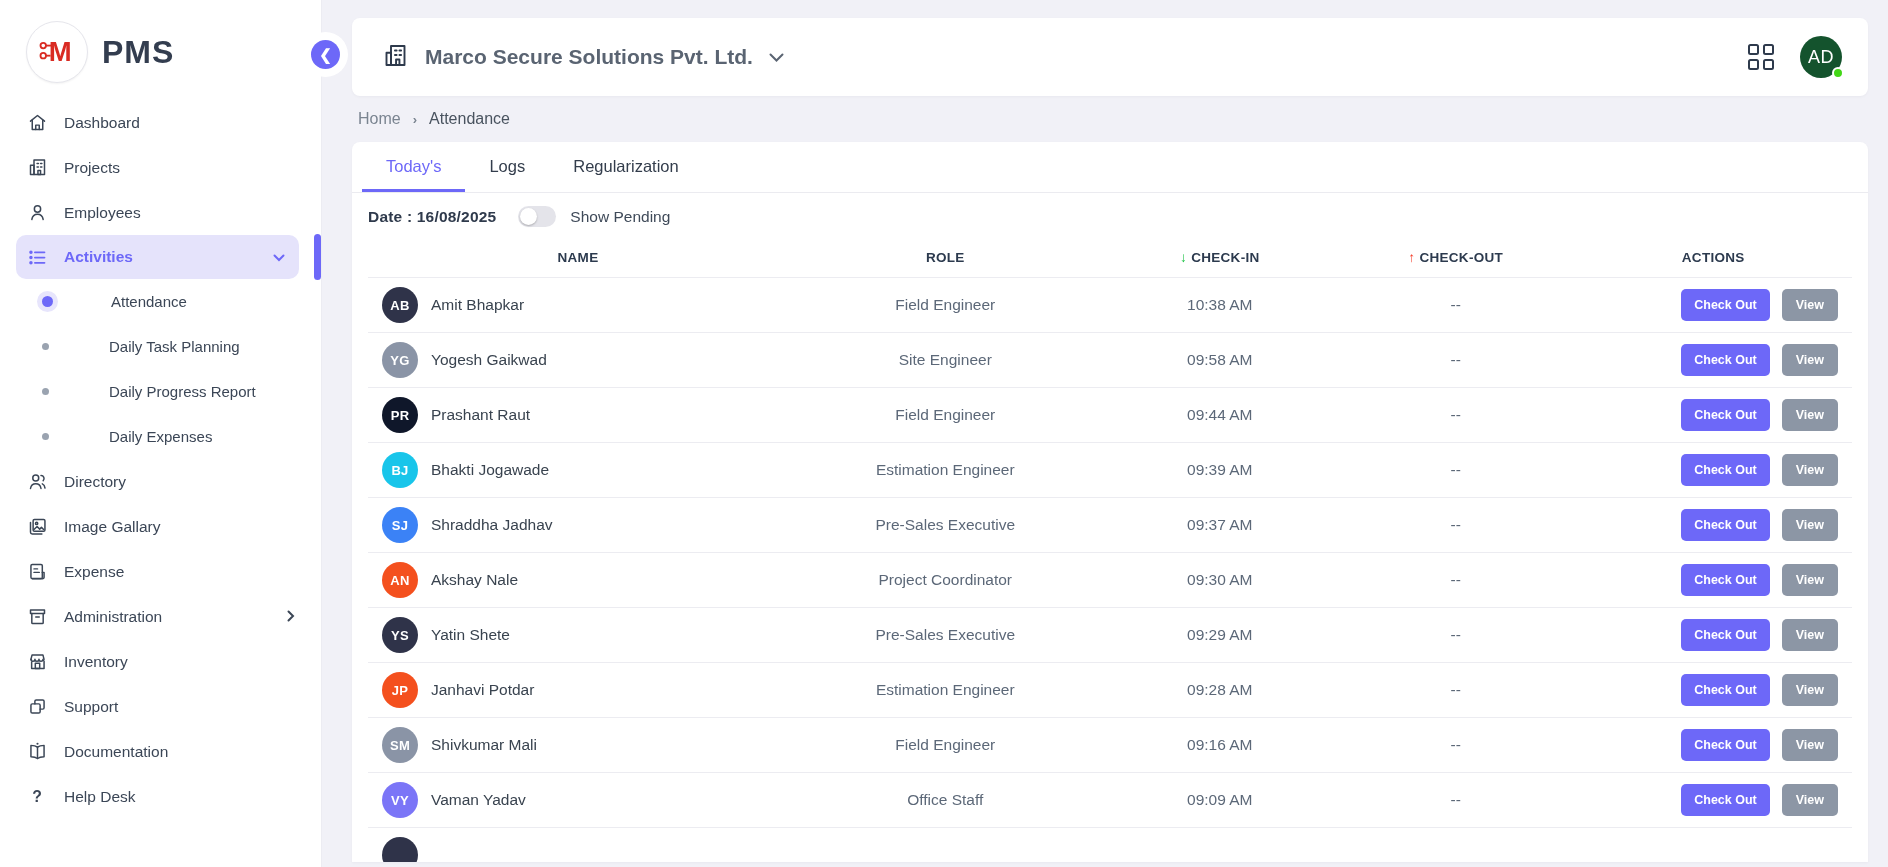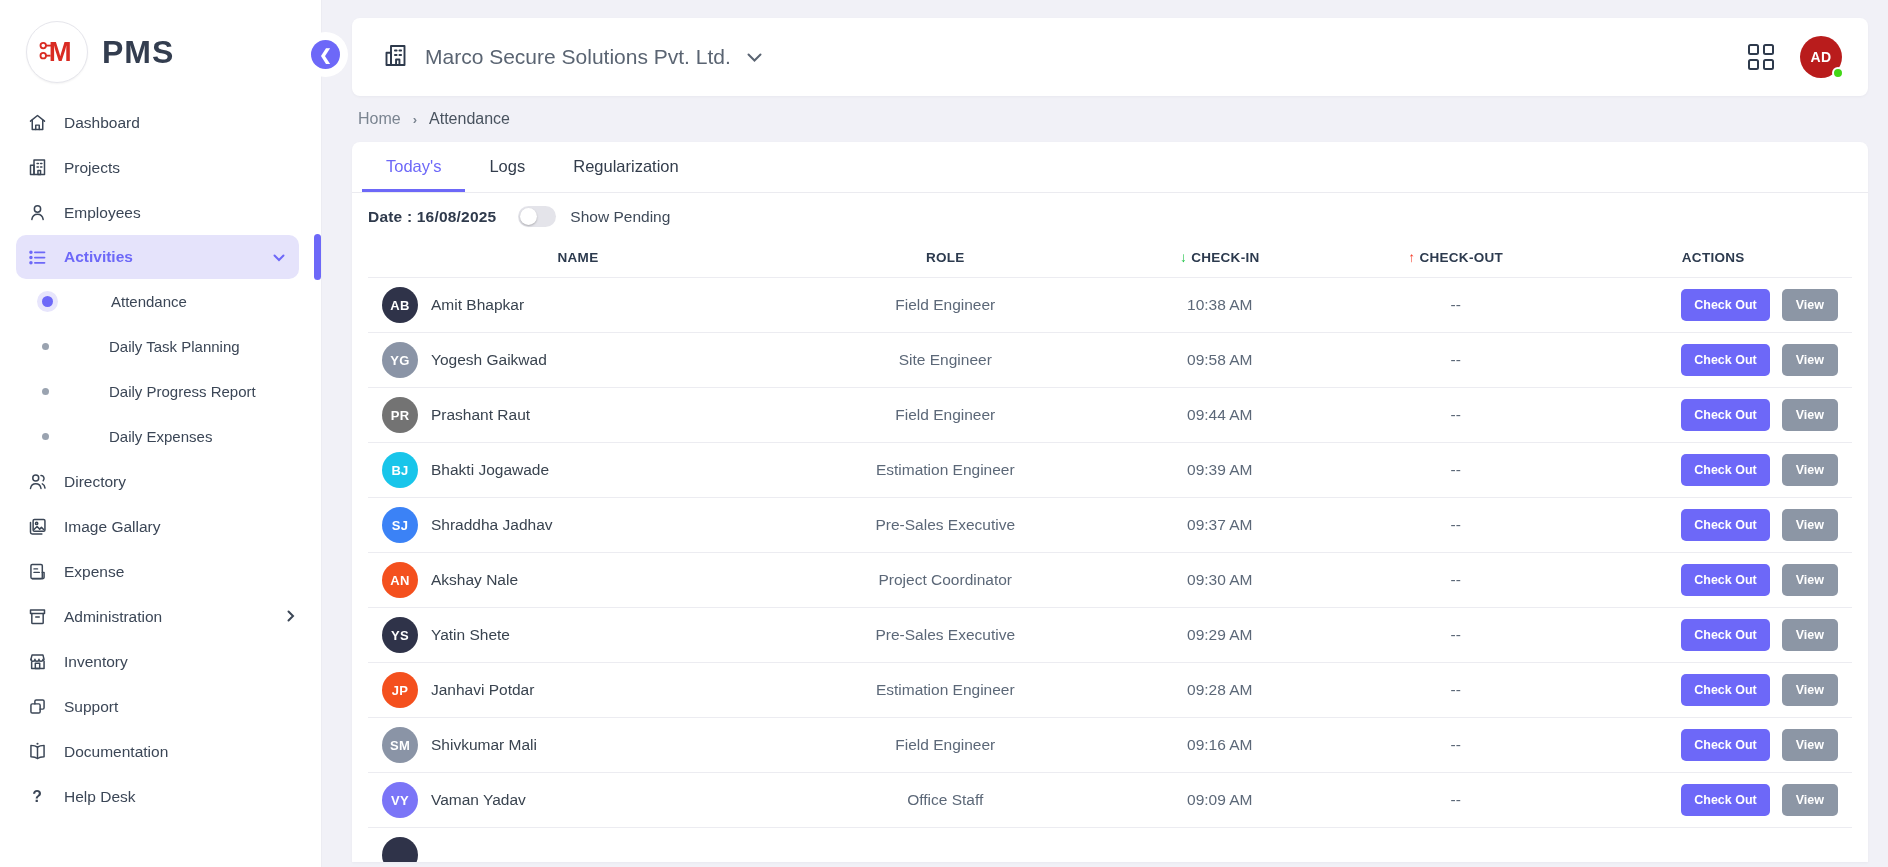--- a/index.html
+++ b/index.html
@@ -25,26 +25,26 @@
   .nav-child.active .dot { width:11px; height:11px; background:#6D68F8; box-shadow:0 0 0 5px #E7E5FC; }
   .nav-child .clabel { font-size:15px; color:#3B4656; margin-left:52px; }
   .nav-child.active .clabel { margin-left:50px; }
 
   .collapse-btn { position:absolute; left:311px; top:40px; width:29px; height:29px; border-radius:50%; background:#6D68F8; border:none; color:#fff; box-shadow:0 0 0 8px #fff, 0 2px 6px rgba(0,0,0,.15); z-index:5; cursor:pointer; display:flex; align-items:center; justify-content:center; font-size:15px; font-weight:700; }
 
   
   .main { flex:1; height:867px; padding:18px 20px 0 30px; overflow:hidden; }
   .header-card { height:78px; background:#fff; border-radius:8px; display:flex; align-items:center; padding:0 26px 0 30px; box-shadow:0 1px 3px rgba(20,20,40,.04); }
   .company { display:flex; align-items:center; gap:16px; cursor:pointer; }
-  .company-name { font-size:21px; color:#5A6472; }
+  .company-name { font-size:21px; color:#5A6472;font-weight:bold; }
   .header-right { margin-left:auto; display:flex; align-items:center; gap:26px; }
   .grid-icon { display:grid; grid-template-columns:11px 11px; grid-template-rows:11px 11px; gap:4px; cursor:pointer; }
   .grid-icon div { border:2.2px solid #2E3A4C; border-radius:2.5px; }
   .avatar-wrap { position:relative; cursor:pointer; }
-  .avatar { width:42px; height:42px; border-radius:50%; background:#b91c1c; color:#fff; font-weight:700; font-size:14px; display:flex; align-items:center; justify-content:center; letter-spacing:.5px; }
+  .avatar { width:42px; height:42px; border-radius:50%; background:#14532d; color:#fff; font-weight:400; font-size:18px; display:flex; align-items:center; justify-content:center; letter-spacing:.5px; }
   .status-dot { position:absolute; right:-2px; bottom:-1px; width:12px; height:12px; border-radius:50%; background:#43D717; border:2px solid #fff; }
 
   .breadcrumb { height:46px; display:flex; align-items:center; gap:12px; padding-left:6px; font-size:16px; }
   .bc-home { color:#7A8490; cursor:pointer; }
   .bc-sep { color:#7A8490; font-size:13px; font-weight:700; }
   .bc-cur { color:#49535F; }
 
   .content-card { background:#fff; border-radius:8px 8px 0 0; height:720px; box-shadow:0 1px 3px rgba(20,20,40,.04); overflow:hidden; }
   .tabs { display:flex; padding-left:10px; border-bottom:1px solid #EBEBF0;text-align:right; }
   .tab { padding:15px 24px 13px; font-size:16.5px; color:#333D4C; cursor:pointer; border-bottom:3px solid transparent; }
@@ -338,21 +338,21 @@
               </div>
             </td>
             <td>Site Engineer</td>
             <td>09:58 AM</td>
             <td>--</td>
             <td class="actions-cell"><button class="btn btn-checkout">Check Out</button><button class="btn btn-view">View</button></td>
           </tr>
           <tr>
             <td class="name-cell">
               <div class="name-inner">
-                <div class="row-avatar" style="background: #737373;">PR</div>
+                <div class="row-avatar" style="background: #0f172a;">PR</div>
                 <span class="emp-name">Prashant Raut</span>
               </div>
             </td>
             <td>Field Engineer</td>
             <td>09:44 AM</td>
             <td>--</td>
             <td class="actions-cell"><button class="btn btn-checkout">Check Out</button><button class="btn btn-view">View</button></td>
           </tr>
           <tr>
             <td class="name-cell">

